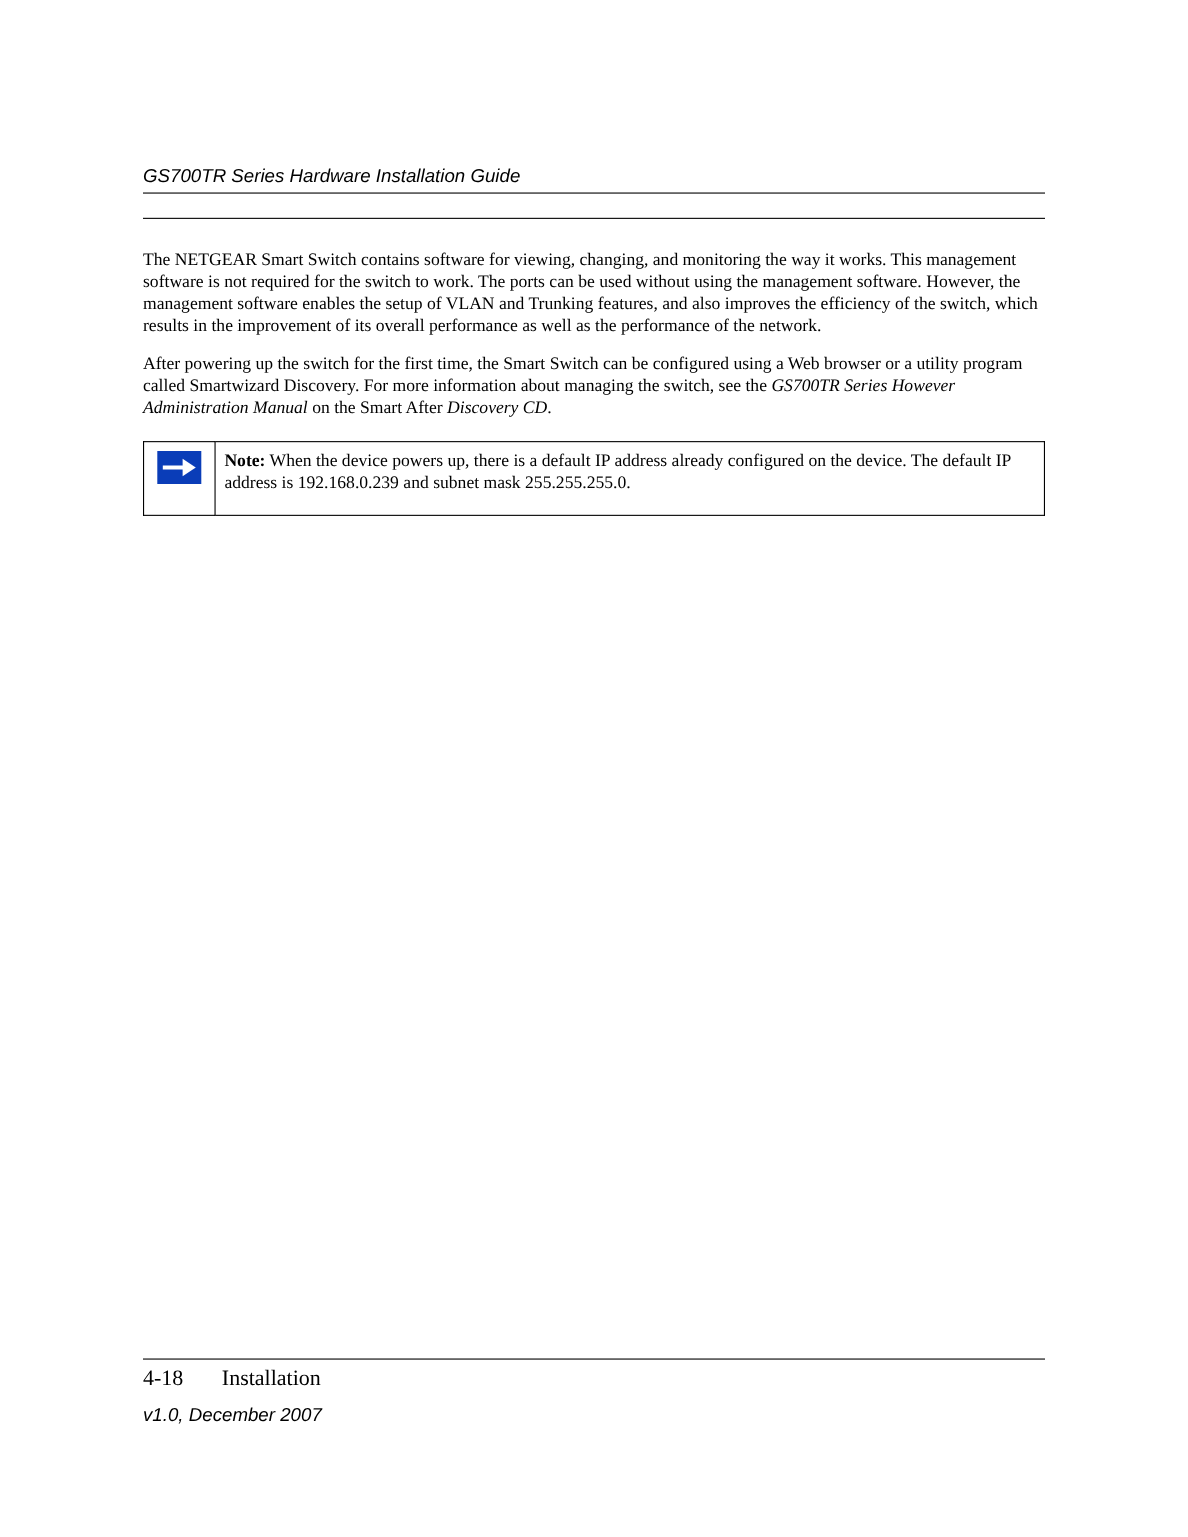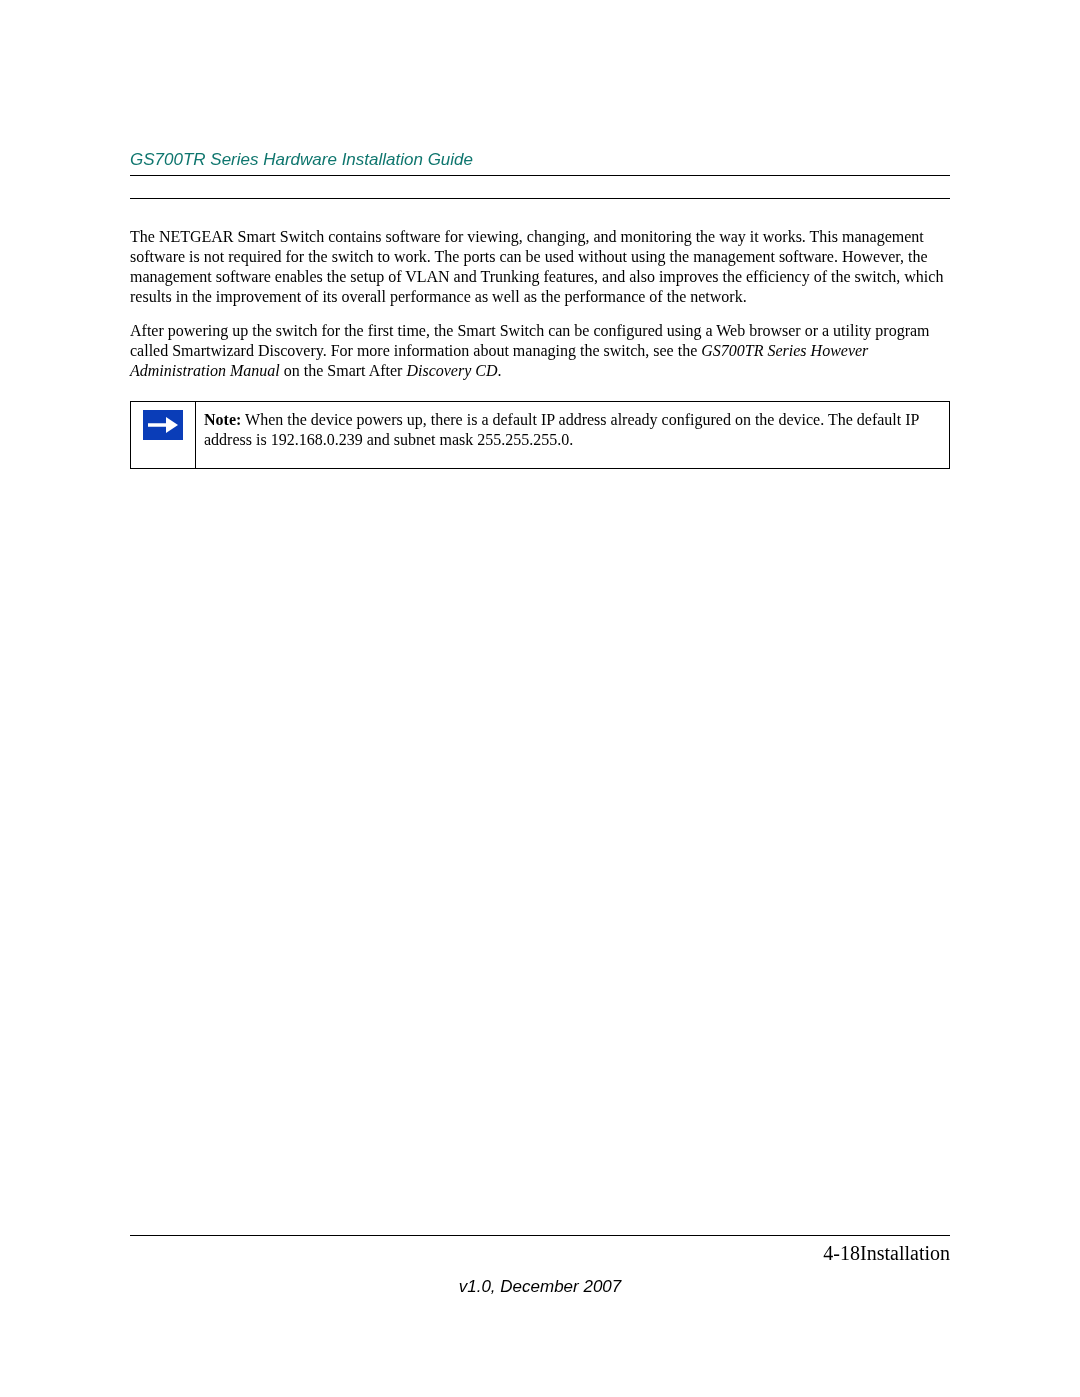--- a/index.html
+++ b/index.html
@@ -17,21 +17,21 @@
     position: absolute;
     left: 130px;
     right: 130px;
     top: 150px;
     bottom: 110px;
   }
   .running-header {
     font-style: italic;
     font-family: Arial, Helvetica, sans-serif;
     font-size: 17px;
-    color: #0f766e;
+    color: #000000;
     margin-bottom: 5px;
   }
   .hr-top {
     border: none;
     border-top: 1px solid #000;
     margin: 0 0 22px 0;
   }
   .section-title {
     font-family: Arial, Helvetica, sans-serif;
     font-weight: bold;
@@ -91,25 +91,26 @@
     right: 130px;
     bottom: 100px;
   }
   .footer-hr {
     border: none;
     border-top: 1px solid #000;
     margin: 0 0 6px 0;
   }
   .footer-row {
     display: flex;
-    justify-content: flex-end;
+    justify-content: flex-start;
     font-size: 20px;
+    gap: 35px;
   }
   .footer-center {
-    text-align: center;
+    text-align: left;
     font-style: italic;
     font-family: Arial, Helvetica, sans-serif;
     font-size: 17px;
     margin-top: 12px;
   }
 </style>
 </head>
 <body>
 
 <div class="page">

